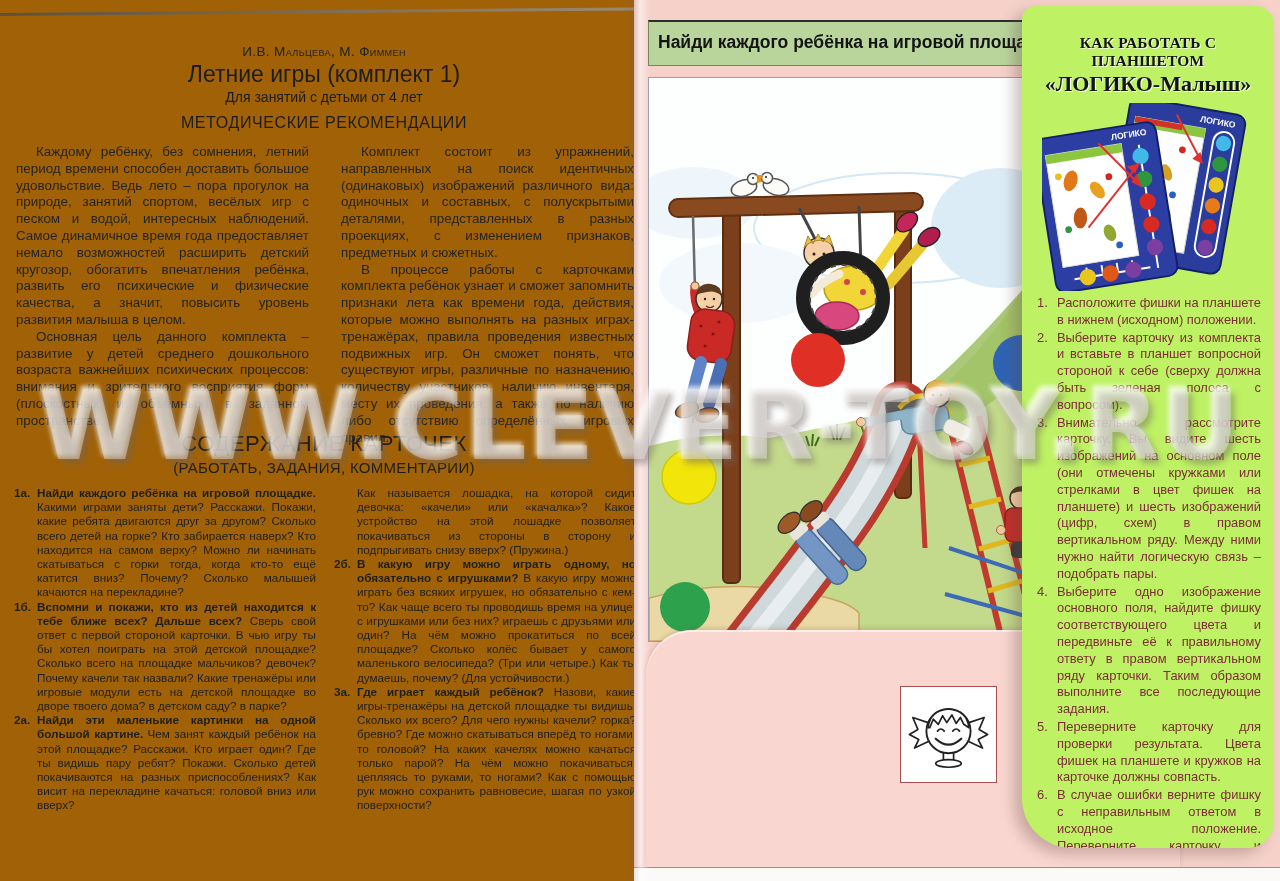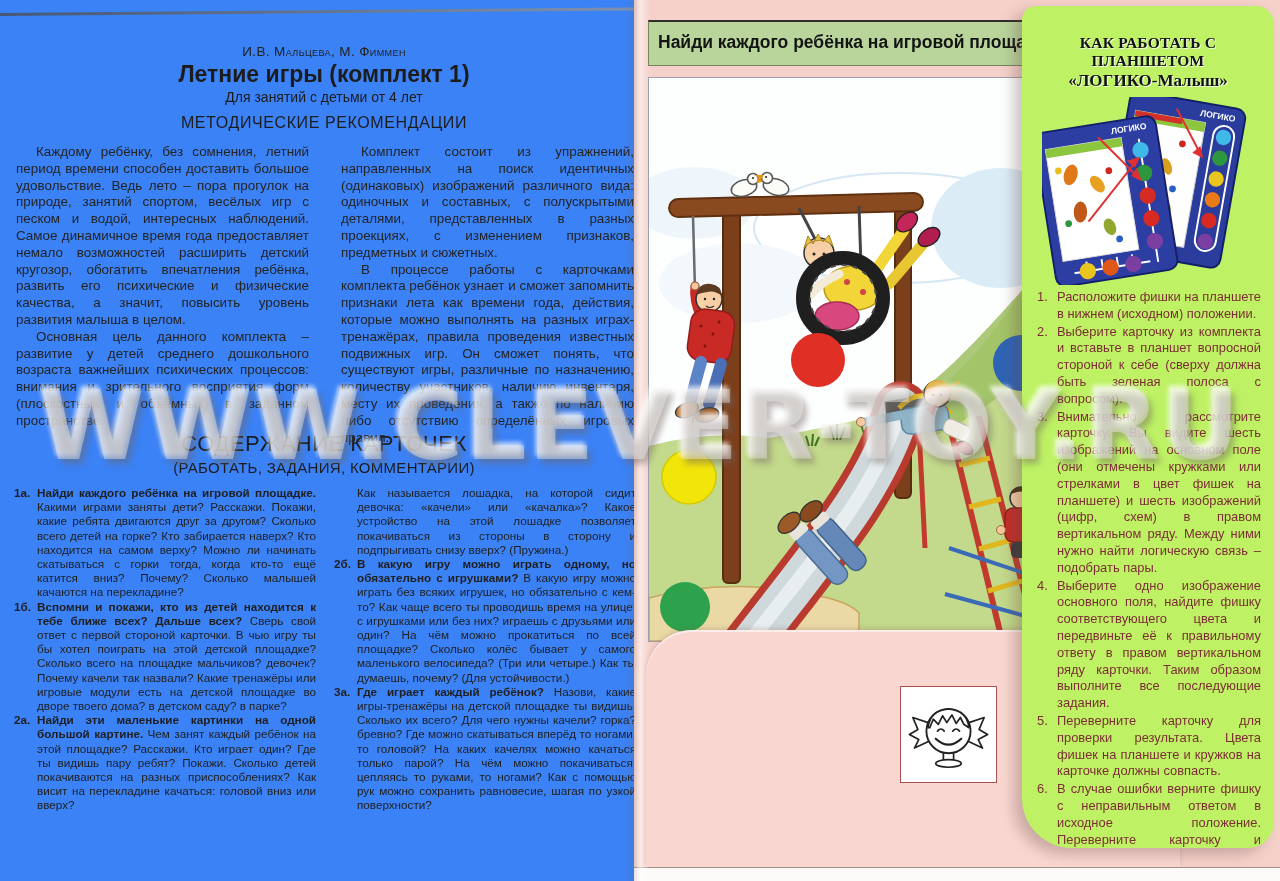--- a/index.html
+++ b/index.html
@@ -1,25 +1,25 @@
 <!DOCTYPE html>
 <html><head>
 <meta charset="utf-8">
 <style>
   html,body{margin:0;padding:0;background:#e9e7e3;}
   .container{position:relative;width:1280px;height:881px;background:#fdfdfb;overflow:hidden;
              font-family:"Liberation Sans",sans-serif;color:#1c1c1c;}
   
-  .page-left{position:absolute;left:0;top:0;width:634px;height:881px;background:#3b82f6;}
+  .page-left{position:absolute;left:0;top:0;width:634px;height:881px;background:#a16207;}
   .page-edge{position:absolute;left:0;top:13px;width:660px;height:3px;
              background:linear-gradient(to right,#4a4a4a,#9a9a9a);transform:rotate(-0.5deg);
              transform-origin:left center;opacity:.75;}
   .lp-header{position:absolute;left:0;top:44px;width:648px;text-align:center;}
   .author{font-size:13.5px;font-variant:small-caps;letter-spacing:.4px;color:#222;}
-  .title{font-size:23px;font-weight:bold;margin-top:2px;}
+  .title{font-size:23px;font-weight:normal;margin-top:2px;}
   .subtitle{font-size:14px;margin-top:1px;}
   .h-method{font-size:16px;letter-spacing:.6px;margin-top:9px;}
   .cols{position:absolute;left:16px;top:144px;width:618px;display:flex;gap:32px;}
   .col{flex:1;font-size:13.4px;line-height:16.8px;text-align:justify;color:#242424;}
   .col p{margin:0;text-indent:20px;}
   .sec2{position:absolute;left:0;top:431px;width:648px;text-align:center;}
   .sec2-l1{font-size:22px;letter-spacing:.5px;}
   .sec2-l2{font-size:15px;letter-spacing:.3px;margin-top:2px;}
   .lists{position:absolute;left:14px;top:486px;width:622px;display:flex;gap:18px;}
   .listcol{flex:1;font-size:11.7px;line-height:14.2px;color:#1f1f1f;}
@@ -43,21 +43,21 @@
         z-index:10;}
   .face-box{position:absolute;left:254px;top:56px;width:97px;height:97px;background:#fff;
             border:1px solid #a85050;box-sizing:border-box;padding:5px;}
   
   .bookmark{position:absolute;left:1022px;top:6px;width:252px;height:842px;background:#bef264;
             border-radius:14px 18px 26px 50px;box-shadow:-8px 6px 14px rgba(100,70,65,.32);
             z-index:40;overflow:hidden;}
   .bm-title{margin-top:28px;text-align:center;font-family:"Liberation Serif",serif;font-weight:bold;
             color:#131313;text-shadow:1px 1px 0 rgba(255,255,255,.85);}
   .bm-t1{font-size:15.5px;letter-spacing:.2px;}
-  .bm-t2{font-size:17px;margin-top:1px;}
+  .bm-t2{font-size:22px;margin-top:1px;}
   .bm-img{width:212px;height:188px;margin:6px auto 4px;}
   .bm-steps{padding:0 13px 0 15px;font-size:12.9px;line-height:16.8px;color:#7c2e36;text-align:justify;}
   .step{position:relative;padding-left:20px;margin-bottom:1px;}
   .step .num{position:absolute;left:0;top:0;}
   
   .watermark{position:absolute;top:370px;left:-12px;width:1304px;z-index:60;text-align:center;
              font-family:"DejaVu Sans",sans-serif;font-weight:bold;font-size:96px;letter-spacing:2px;
              white-space:nowrap;color:rgba(246,243,239,.40);
              text-shadow:4px 5px 6px rgba(110,100,95,.45),-2px -3px 4px rgba(255,255,255,.7);
              pointer-events:none;}

